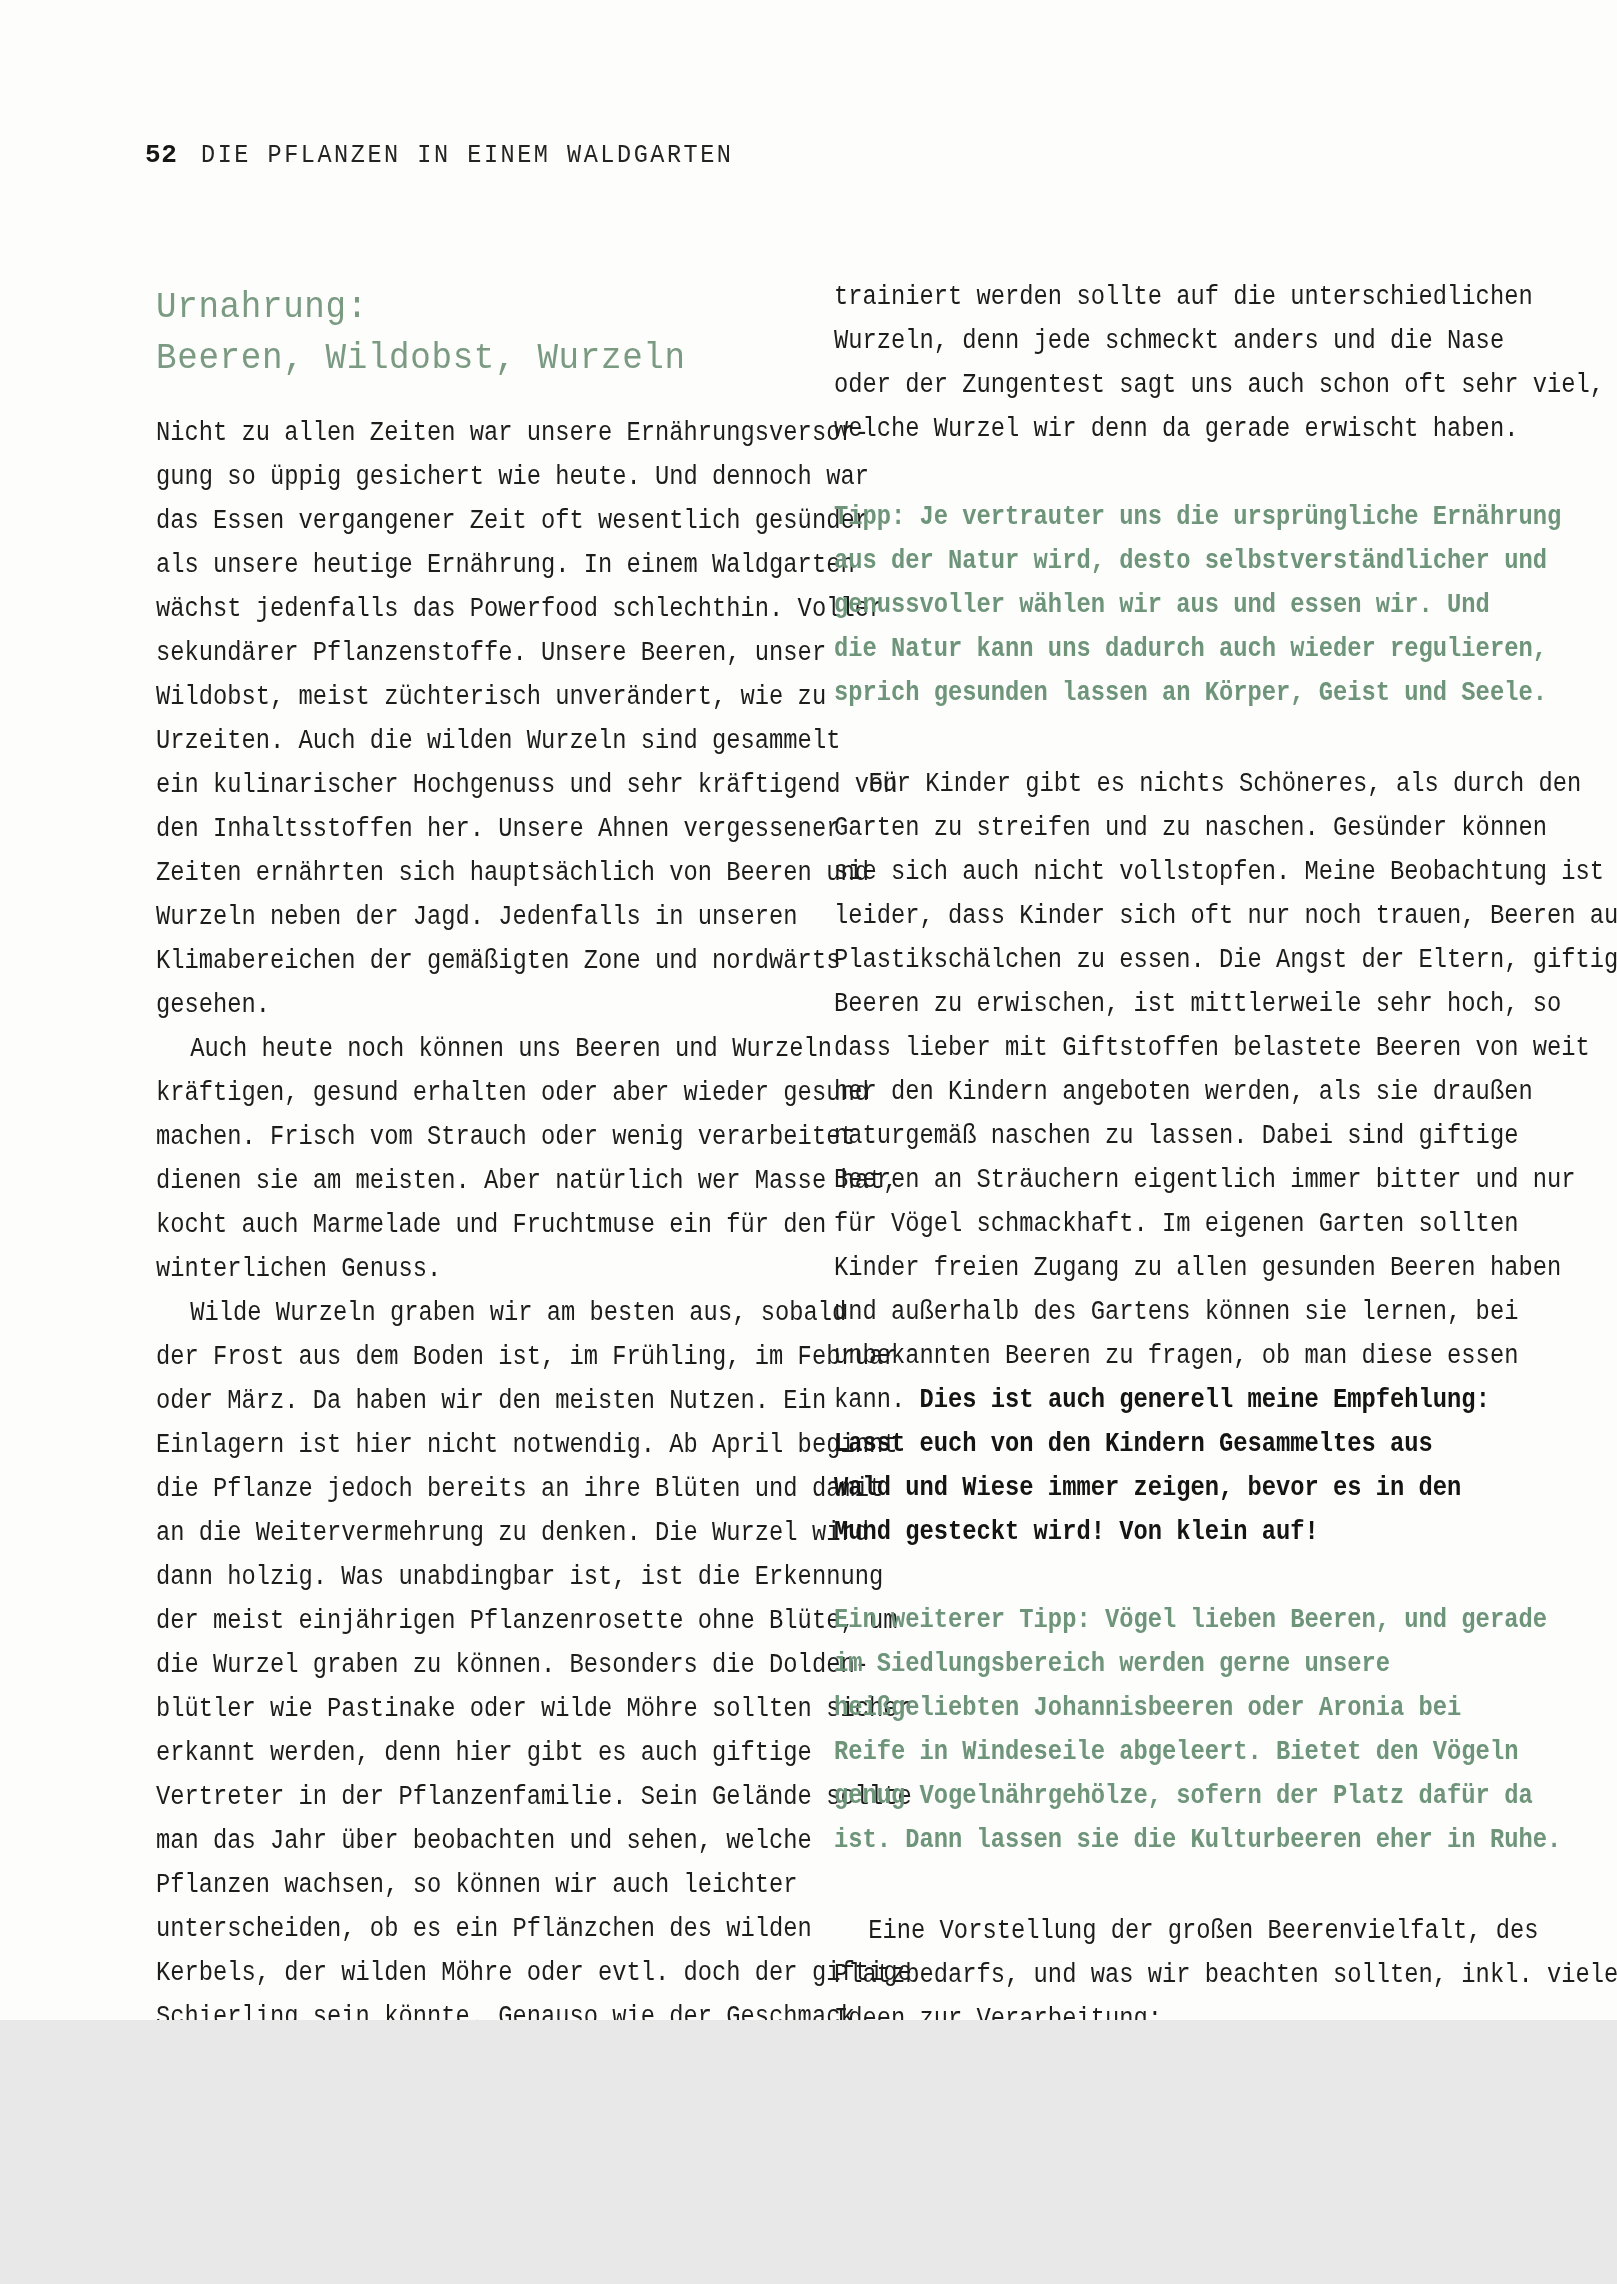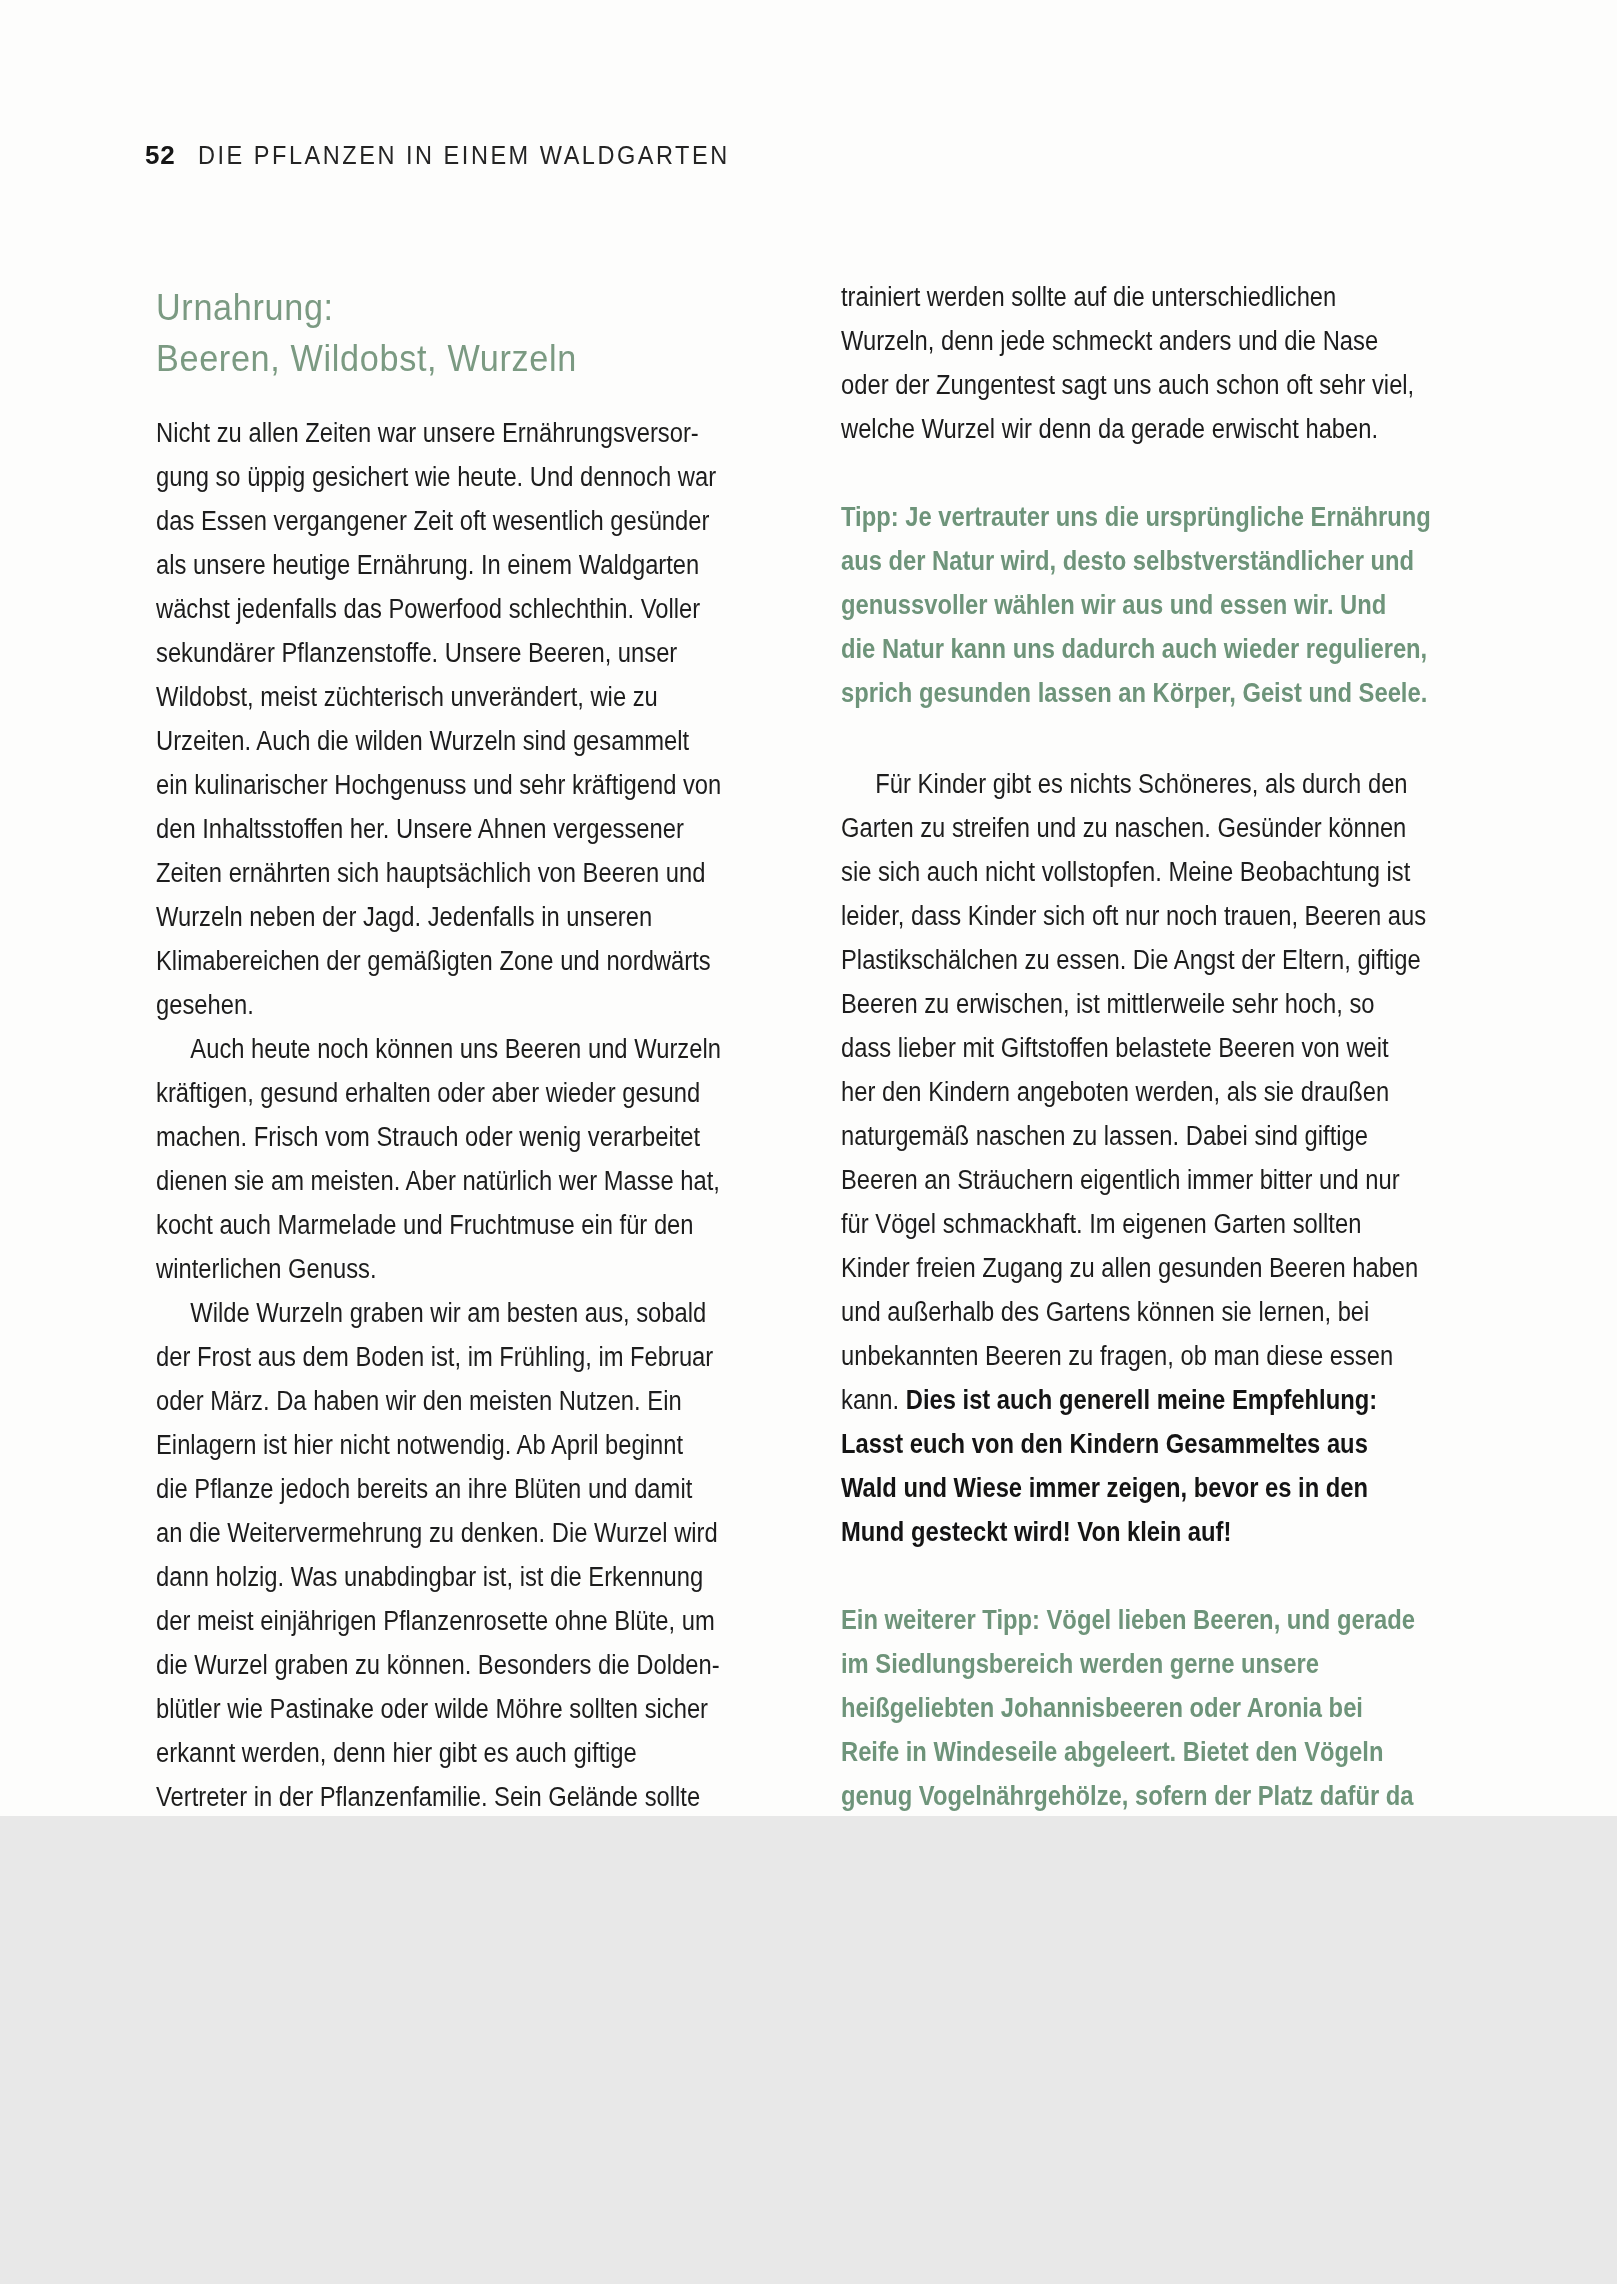--- a/index.html
+++ b/index.html
@@ -6,23 +6,23 @@
     --heading-green: #7b9a82;
     --tip-green: #6e947a;
     --body-ink: #1d1d1d;
     --paper: #fdfdfc;
   }
   * { margin: 0; padding: 0; box-sizing: border-box; }
   html, body { background: #e8e8e8; }
   .page {
     position: relative;
     width: 1618px;
-    height: 1816px;
+    height: 2020px;
     background: var(--paper);
-    font-family: Liberation Sans, sans-serif;
+    font-family: Liberation Mono, monospace;
     color: var(--body-ink);
     overflow: hidden;
   }
   .page-header {
     position: absolute;
     left: 145px;
     top: 140px;
     display: flex;
     align-items: baseline;
     white-space: pre;
@@ -41,21 +41,21 @@
     color: #242424;
     transform: scaleX(0.94);
     transform-origin: 0 0;
     display: inline-block;
   }
   .col {
     position: absolute;
     top: 282px;
   }
   .col.left  { left: 156px;  width: 728px; }
-  .col.right { left: 834px; top: 275px; width: 728px; margin-left: 7px; }
+  .col.right { left: 834px; top: 275px; width: 728px; }
   .heading {
     font-size: 36px;
     line-height: 51px;
     font-weight: 400;
     letter-spacing: 0.7px;
     color: var(--heading-green);
     white-space: pre;
     transform: scaleX(0.95);
     transform-origin: 0 0;
     margin-bottom: 27px;

